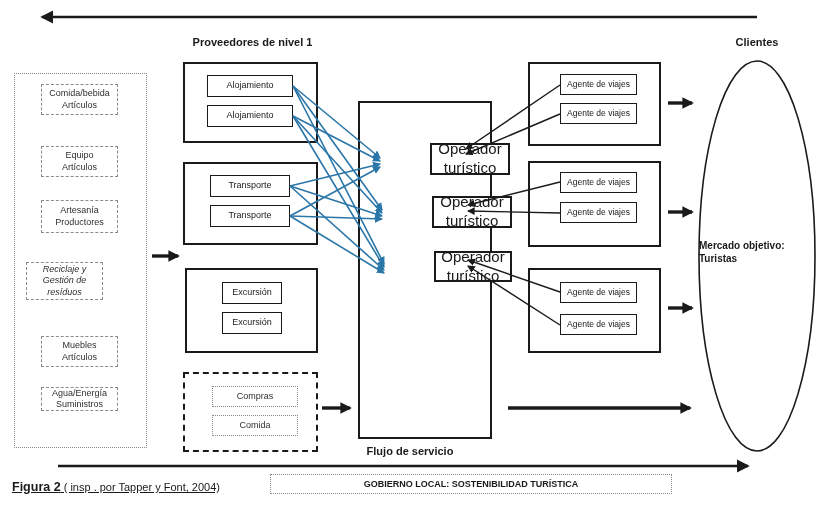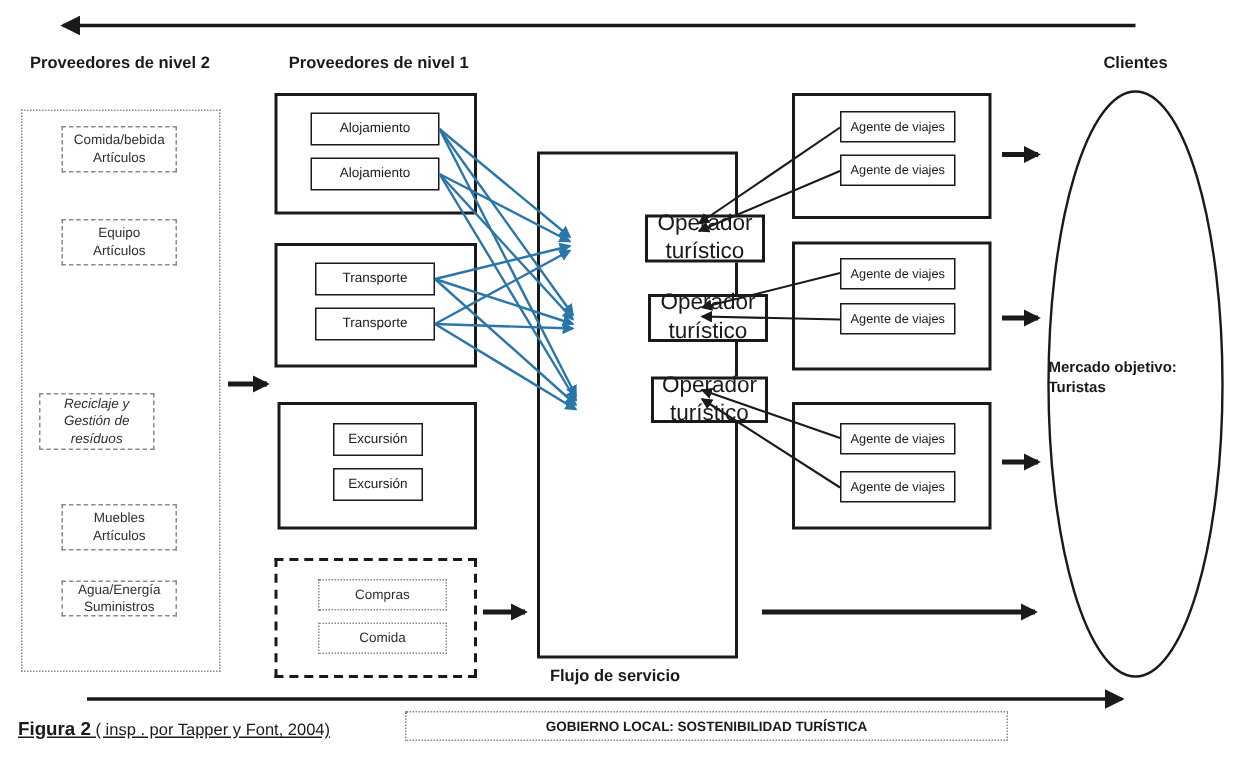--- a/index.html
+++ b/index.html
@@ -38,30 +38,31 @@
     font-weight:bold;font-size:10px;white-space:pre-line;line-height:1.3;
   }
 </style>
 </head>
 <body>
 
 <div class="canvas">
 
   <div class="boxlayer">
 
-    <div class="lbl hdr" style="left:10px;top:36px;width:140px;">Proveedores de nivel 2</div>
     <div class="lbl hdr" style="left:185px;top:36px;width:135px;">Proveedores de nivel 1</div>
     <div class="lbl hdr" style="left:707px;top:36px;width:100px;">Clientes</div>
     <div class="lbl hdr" style="left:345px;top:445px;width:130px;">Flujo de servicio</div>
 
     <div class="box dotG grp" style="left:14px;top:73px;width:133px;height:375px;"></div>
     <div class="box dashG f9" style="left:41px;top:84px;width:77px;height:31px;text-align:center;">Comida/bebida
 Artículos</div>
     <div class="box dashG f9" style="left:41px;top:146px;width:77px;height:31px;">Equipo
 Artículos</div>
+    <div class="box dashG f9" style="left:41px;top:200px;width:77px;height:33px;">Artesanía
+Productores</div>
     <div class="box dashG f9" style="left:26px;top:262px;width:77px;height:38px;font-style:italic;">Reciclaje y
 Gestión de
 resíduos</div>
     <div class="box dashG f9" style="left:41px;top:336px;width:77px;height:31px;">Muebles
 Artículos</div>
     <div class="box dashG f9" style="left:41px;top:387px;width:77px;height:24px;">Agua/Energía
 Suministros</div>
 
     <div class="box solid2 grp" style="left:183px;top:62px;width:135px;height:81px;"></div>
     <div class="box solid15 f9" style="left:207px;top:75px;width:86px;height:22px;">Alojamiento</div>

